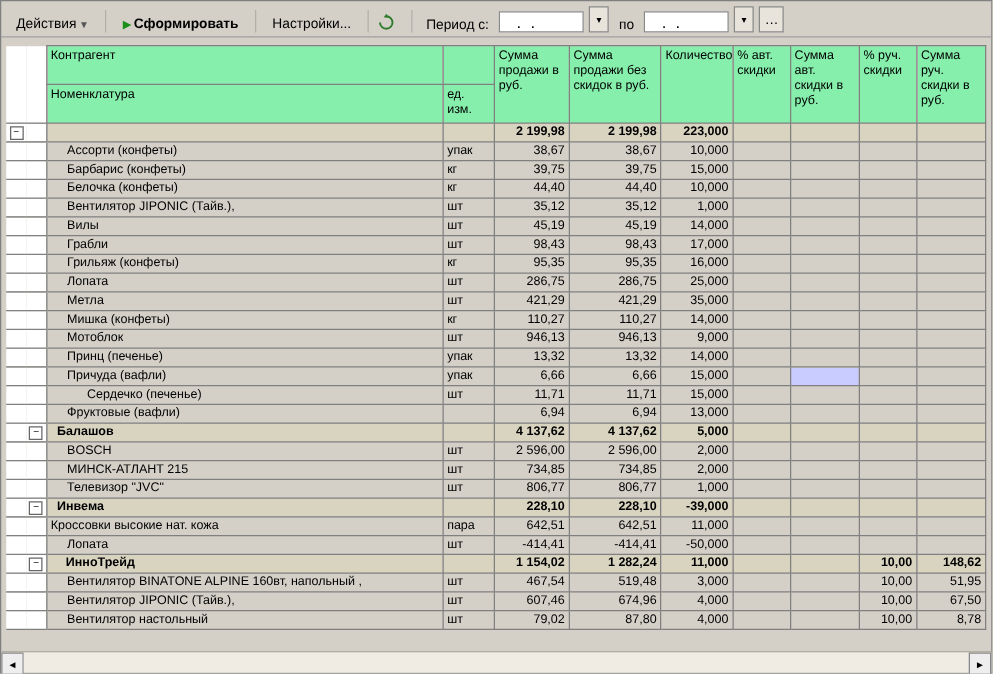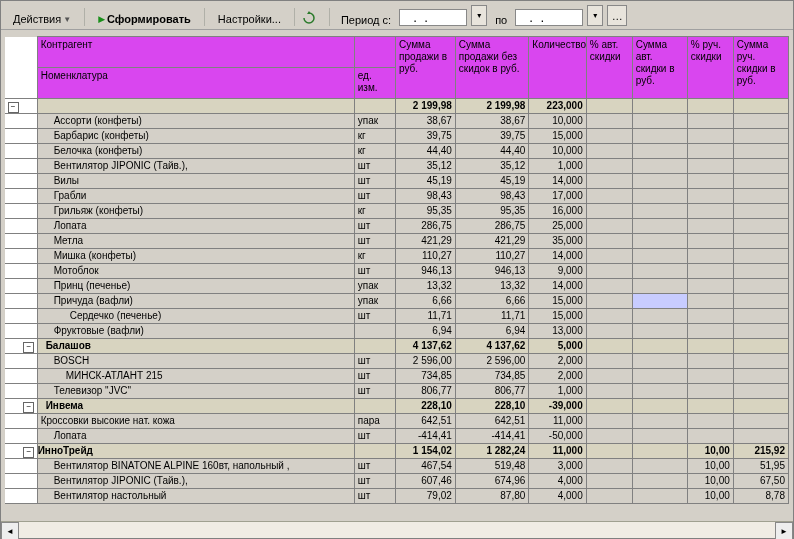--- a/index.html
+++ b/index.html
@@ -14,21 +14,21 @@
   .toolbar-item{display:flex;align-items:center;gap:2px;padding:1px 6px;cursor:pointer;}
   .toolbar-sep{width:1px;height:18px;background:#b0b0a8;margin:0 3px;}
   .play{color:#1a8f1a;font-size:9px;}
   .dd{font-size:8px;color:#555;}
   .period-input{width:62px;height:15px;border:1px solid #888;background:#fff;padding:0 2px;}
   .spinbtn{width:14px;height:19px;border:1px solid #888;background:#e8e4dc;display:flex;align-items:center;justify-content:center;font-size:8px;}
   .dots{width:18px;height:19px;border:1px solid #888;background:#e8e4dc;display:flex;align-items:center;justify-content:center;}
   .content{flex:1;overflow:auto;padding:6px 4px 4px 4px;position:relative;}
   table{border-collapse:collapse;width:100%;table-layout:fixed;}
   th,td{border:1px solid #808080;padding:1px 3px;font-size:10px;white-space:nowrap;overflow:hidden;text-overflow:clip;height:12px;line-height:12px;}
-  th{background:#d946ef;text-align:left;vertical-align:top;font-weight:normal;padding:2px 3px;}
+  th{background:#86efac;text-align:left;vertical-align:top;font-weight:normal;padding:2px 3px;}
   .th-top th{height:26px;}
   .th-bot th{height:26px;}
   td.num{text-align:right;}
   .tree-cell{width:14px;border-left:none;border-right:none;background:#fff;text-align:center;padding:0;}
   tr.group td{background:#d8d4c0;font-weight:bold;}
   tr.group td.tree-cell{background:#fff;font-weight:normal;}
   .btn-exp{display:inline-block;width:9px;height:9px;border:1px solid #666;font-size:8px;line-height:8px;text-align:center;background:#fff;cursor:pointer;}
   .highlight td.cell-hl{background:#c8ccff;}
   .scrollbar-h{height:16px;background:#e4e0d8;border-top:1px solid #a0a090;display:flex;}
   .sb-btn{width:16px;height:16px;border:1px solid #888;background:#eee;display:flex;align-items:center;justify-content:center;font-size:8px;}
@@ -348,21 +348,21 @@
             <td class="num">2 596,00</td>
             <td class="num">2,000</td>
             <td class="num"></td>
             <td class="num"></td>
             <td class="num"></td>
             <td class="num"></td>
           </tr>
           <tr>
             <td class="tree-cell"></td>
             <td class="tree-cell"></td>
-            <td style="padding-left: 28px;">МИНСК-АТЛАНТ 215</td>
+            <td style="padding-left: 16px;">МИНСК-АТЛАНТ 215</td>
             <td>шт</td>
             <td class="num">734,85</td>
             <td class="num">734,85</td>
             <td class="num">2,000</td>
             <td class="num"></td>
             <td class="num"></td>
             <td class="num"></td>
             <td class="num"></td>
           </tr>
           <tr>
@@ -413,29 +413,29 @@
             <td class="num">-414,41</td>
             <td class="num">-50,000</td>
             <td class="num"></td>
             <td class="num"></td>
             <td class="num"></td>
             <td class="num"></td>
           </tr>
           <tr class="group">
             <td class="tree-cell"></td>
             <td class="tree-cell"><span class="btn-exp">−</span></td>
-            <td style="padding-left: 0;">ИнноТрейд</td>
+            <td style="padding-left: 15px;">ИнноТрейд</td>
             <td></td>
             <td class="num">1 154,02</td>
             <td class="num">1 282,24</td>
             <td class="num">11,000</td>
             <td class="num"></td>
             <td class="num"></td>
             <td class="num">10,00</td>
-            <td class="num">215,92</td>
+            <td class="num">148,62</td>
           </tr>
           <tr>
             <td class="tree-cell"></td>
             <td class="tree-cell"></td>
             <td style="padding-left: 16px;">Вентилятор BINATONE ALPINE 160вт, напольный ,</td>
             <td>шт</td>
             <td class="num">467,54</td>
             <td class="num">519,48</td>
             <td class="num">3,000</td>
             <td class="num"></td>

